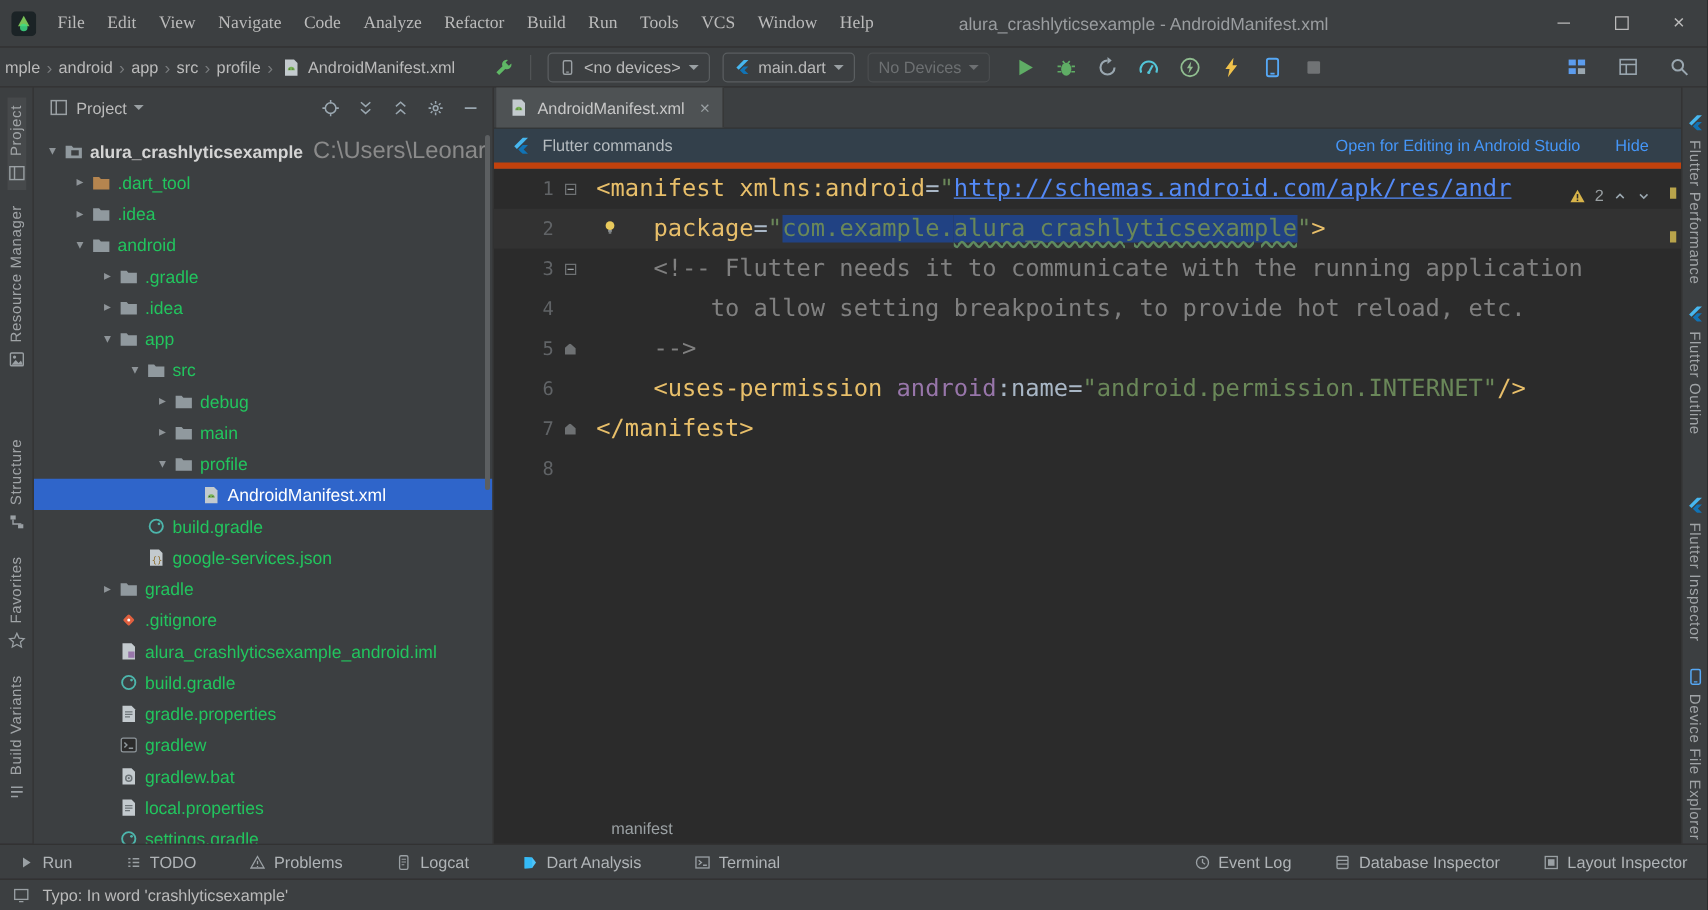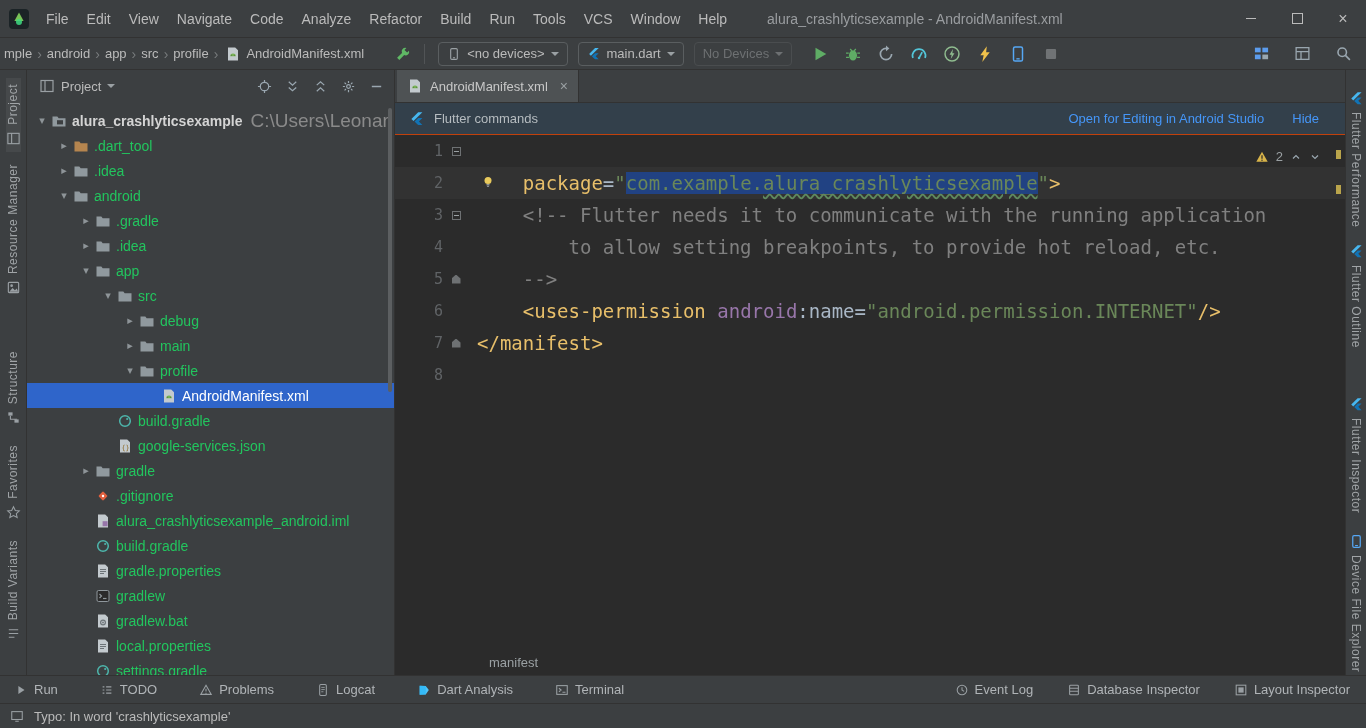--- a/index.html
+++ b/index.html
@@ -6,21 +6,21 @@
   body{width:1366px;height:728px;overflow:hidden;font-family:"Liberation Sans",sans-serif;color:#bbbbbb;font-size:13px;-webkit-font-smoothing:antialiased;}
   .app{width:1366px;height:728px;display:flex;flex-direction:column;background:#2b2b2b;}
   .ic{display:inline-flex;width:16px;height:16px;flex:none;align-items:center;justify-content:center;}
   .ic svg{width:100%;height:100%;display:block;}
   .s12{width:12px;height:12px}.s14{width:14px;height:14px}.s15{width:15px;height:15px}
   .s16{width:16px;height:16px}.s17{width:17px;height:17px}.s18{width:18px;height:18px}.s20{width:20px;height:20px}
 
   
   .titlebar{height:38px;box-sizing:border-box;background:#3c3f41;border-bottom:1px solid #323232;display:flex;align-items:center;position:relative;flex:none;}
   .logo{margin:0 8px 0 9px;}
-  .menubar{display:flex;align-items:flex-end;}
+  .menubar{display:flex;align-items:flex-end;font-family:Liberation Serif, serif;}
   .menu-item{padding:0 9px;font-size:14px;color:#bbbbbb;cursor:default;}
   .win-title{position:absolute;left:767px;top:0;height:38px;display:flex;align-items:center;color:#9a9da0;font-size:14px;}
   .win-controls{position:absolute;right:0;top:0;height:100%;display:flex;}
   .win-btn{width:46px;height:100%;display:flex;align-items:center;justify-content:center;color:#bbbbbb;font-size:16px;}
   .min-glyph{width:10px;height:1px;background:#bbbbbb;display:inline-block;}
   .max-glyph{width:9px;height:9px;border:1px solid #bbbbbb;display:inline-block;}
 
   
   .navbar{height:32px;box-sizing:border-box;background:#3c3f41;border-bottom:1px solid #323232;display:flex;align-items:center;padding:0 6px 0 2px;flex:none;}
   .crumbs{display:flex;align-items:center;white-space:nowrap;}
@@ -69,21 +69,21 @@
   .tree-label{margin-left:5px;color:#22c55e;}
   .tree-label.bold{font-weight:bold;color:#d4d4d4;}
   .tree-hint{margin-left:8px;color:#8a8a8a;font-size:19px;}
   .panel-scrollbar{position:absolute;right:2px;top:38px;width:4px;height:284px;background:#5c5f61;border-radius:2px;}
 
   
   .editor-col{flex:1;min-width:0;display:flex;flex-direction:column;background:#2b2b2b;}
   .tab-bar{height:33px;flex:none;box-sizing:border-box;background:#3c3f41;border-bottom:1px solid #323232;display:flex;align-items:stretch;}
   .tab{display:flex;align-items:center;gap:7px;padding:0 10px;background:#4e5254;color:#c8c8c8;border-right:1px solid #323232;margin-left:2px;}
   .tab-close{color:#9aa0a3;margin-left:5px;font-size:14px;}
-  .notif{height:32px;flex:none;box-sizing:border-box;background:#33404b;border-bottom:1px solid #c2410c;display:flex;align-items:center;gap:9px;padding:0 14px;}
+  .notif{height:32px;flex:none;box-sizing:border-box;background:#33404b;border-bottom:5px solid #c2410c;display:flex;align-items:center;gap:9px;padding:0 14px;}
   .notif-text{color:#b6bcc0;}
   .notif-links{margin-left:auto;display:flex;gap:28px;padding-right:12px;}
   .notif-link{color:#4596f8;}
   .code-wrap{flex:1;position:relative;overflow:hidden;font-family:"DejaVu Sans Mono",monospace;font-size:19px;}
   .code-line{height:32px;line-height:32px;display:flex;position:relative;}
   .caret-line{background:#323232;}
   .lnum{width:48px;flex:none;text-align:right;color:#606366;font-size:15px;font-family:"DejaVu Sans Mono",monospace;}
   .fold{width:26px;flex:none;display:flex;align-items:center;justify-content:center;}
   .fold-marker{width:9px;height:9px;box-sizing:border-box;border:1px solid #6e7173;background:#2b2b2b;position:relative;display:inline-block;}
   .fold-marker.minus::after{content:"";position:absolute;left:1px;right:1px;top:3px;height:1px;background:#9aa0a3;}
@@ -657,20 +657,21 @@
           <span class="notif-link">Hide</span>
         </div>
       </div>
       <div class="code-wrap">
         <div id="code-lines">
             <div class="code-line">
               <span class="lnum">1</span>
               <span class="fold">
                 <span class="fold-marker minus"></span>
               </span>
+              <span class="ltext"><span class="tag">&lt;manifest</span><span class="plain"> </span><span class="attr">xmlns:android</span><span class="plain">=</span><span class="string">"</span><span class="link">http://schemas.android.com/apk/res/andr</span></span>
             </div>
             <div class="code-line caret-line">
               <span class="lnum">2</span>
               <span class="fold"></span>
               <span class="ltext"><span class="plain">    </span><span class="attr">package</span><span class="plain">=</span><span class="string">"</span><span class="string sel">com.example.</span><span class="string sel typo">alura_crashlyticsexample</span><span class="string">"</span><span class="tag">&gt;</span></span>
               <span class="ic s14 bulb">
                 <svg viewBox="0 0 16 16">
                   <circle cx="8" cy="6.3" r="4" fill="#e8c95c"></circle>
                   <rect x="6.3" y="10.4" width="3.4" height="1.5" fill="#9aa0a3"></rect>
                   <rect x="6.8" y="12.4" width="2.4" height="1.1" fill="#9aa0a3"></rect>

